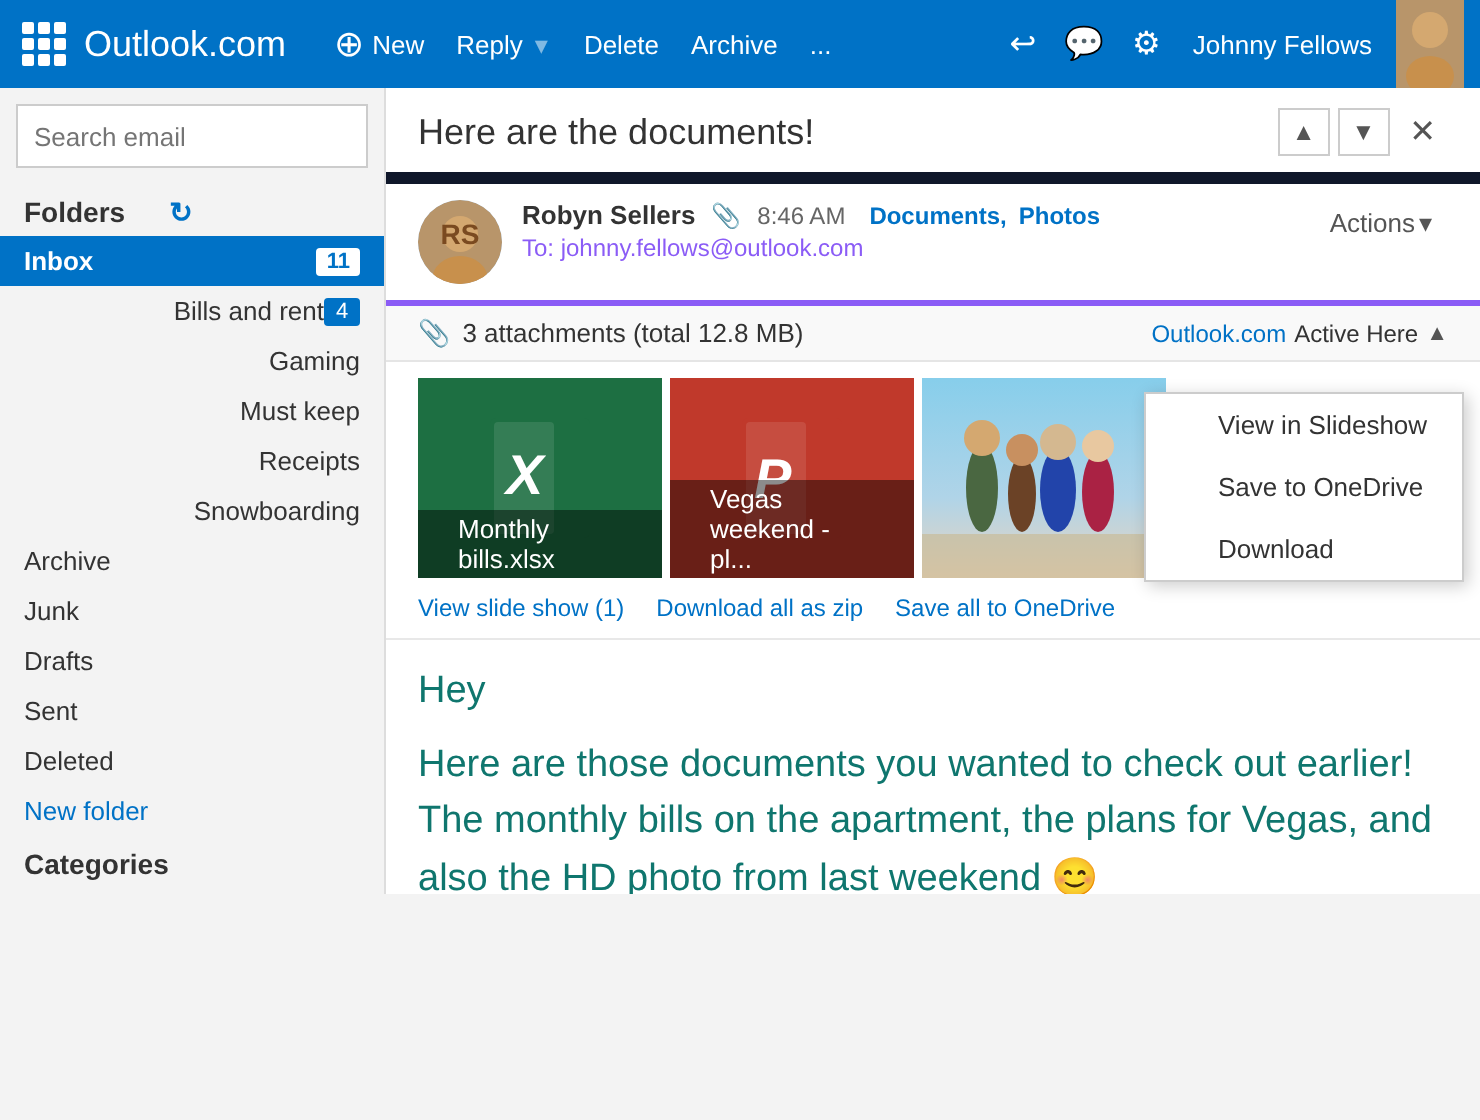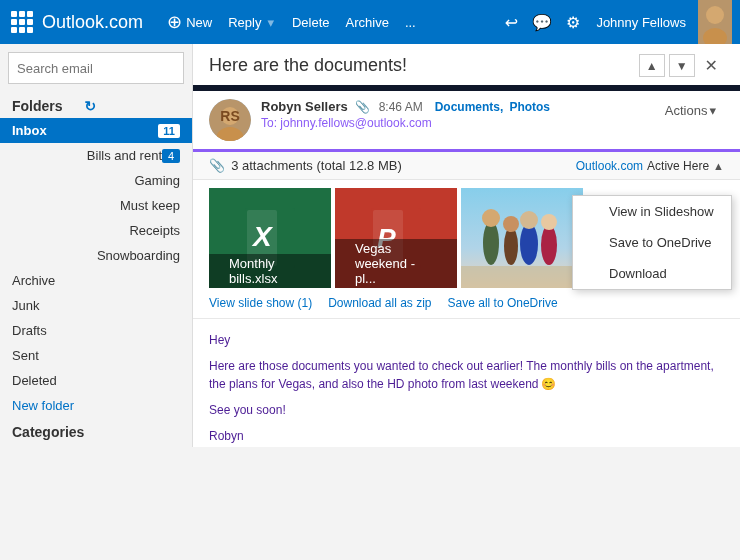--- a/index.html
+++ b/index.html
@@ -143,21 +143,21 @@
       padding: 8px 16px; font-size: 13px; color: #333; cursor: pointer;
     }
 
     
     .action-links {
       display: flex; gap: 16px; padding: 8px 16px; border-bottom: 1px solid #e8e8e8;
     }
     .action-link { color: #0072c6; font-size: 12px; cursor: pointer; }
 
     
-    .email-body { padding: 12px 16px; font-size: 12px; color: #4c1d95; line-height: 1.5; overflow-y: auto; flex: 1; }
+    .email-body { padding: 12px 16px; font-size: 19px; color: #0f766e; line-height: 1.5; overflow-y: auto; flex: 1; }
     .email-body p { margin-bottom: 8px; }
 
     
     .sidebar::-webkit-scrollbar { width: 6px; }
     .sidebar::-webkit-scrollbar-thumb { background: #ccc; border-radius: 3px; }
 
     .thumbs-container { position: relative; }
 
     
     .photo-recreation {

